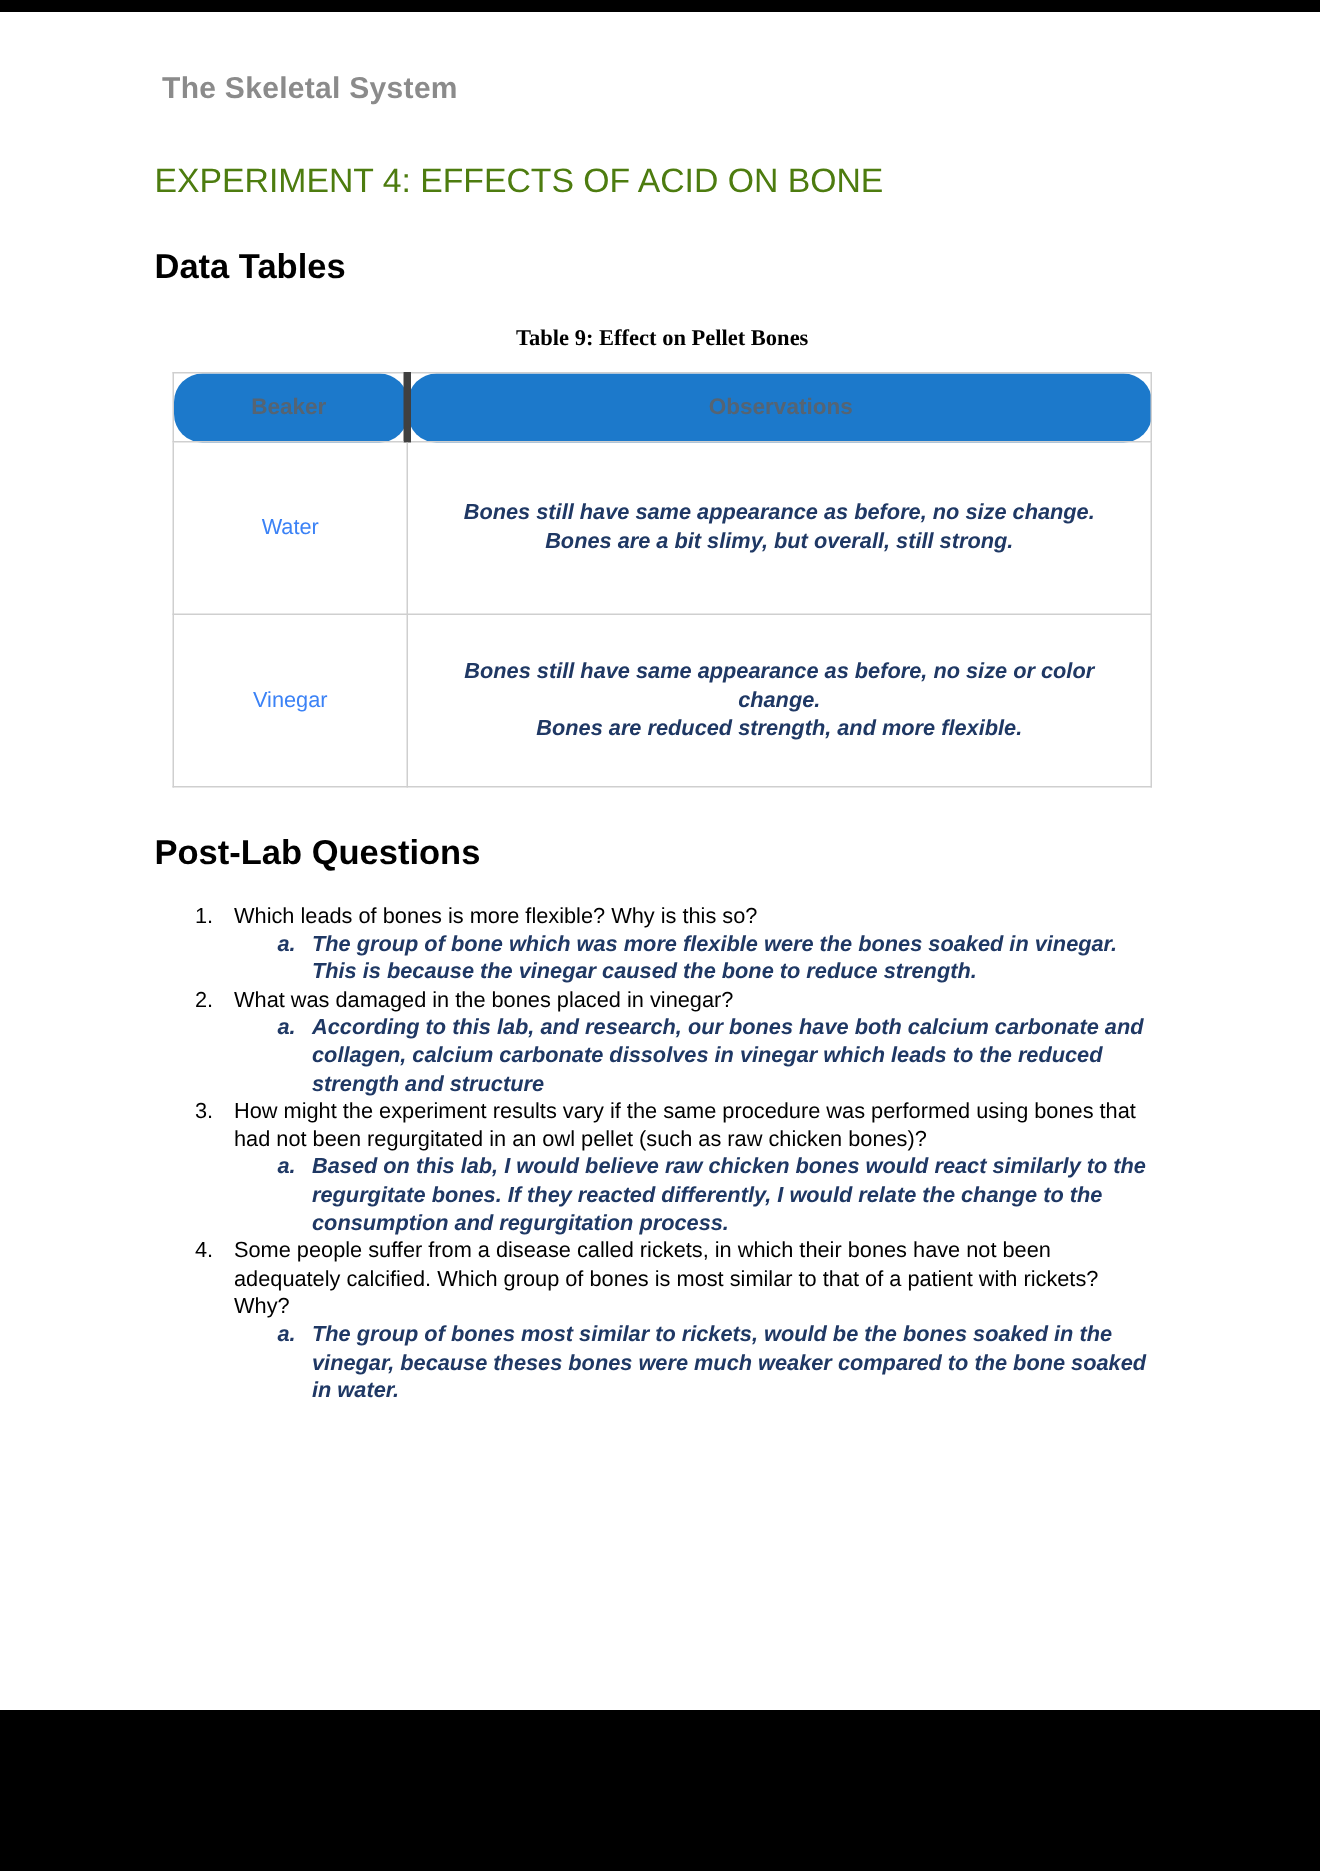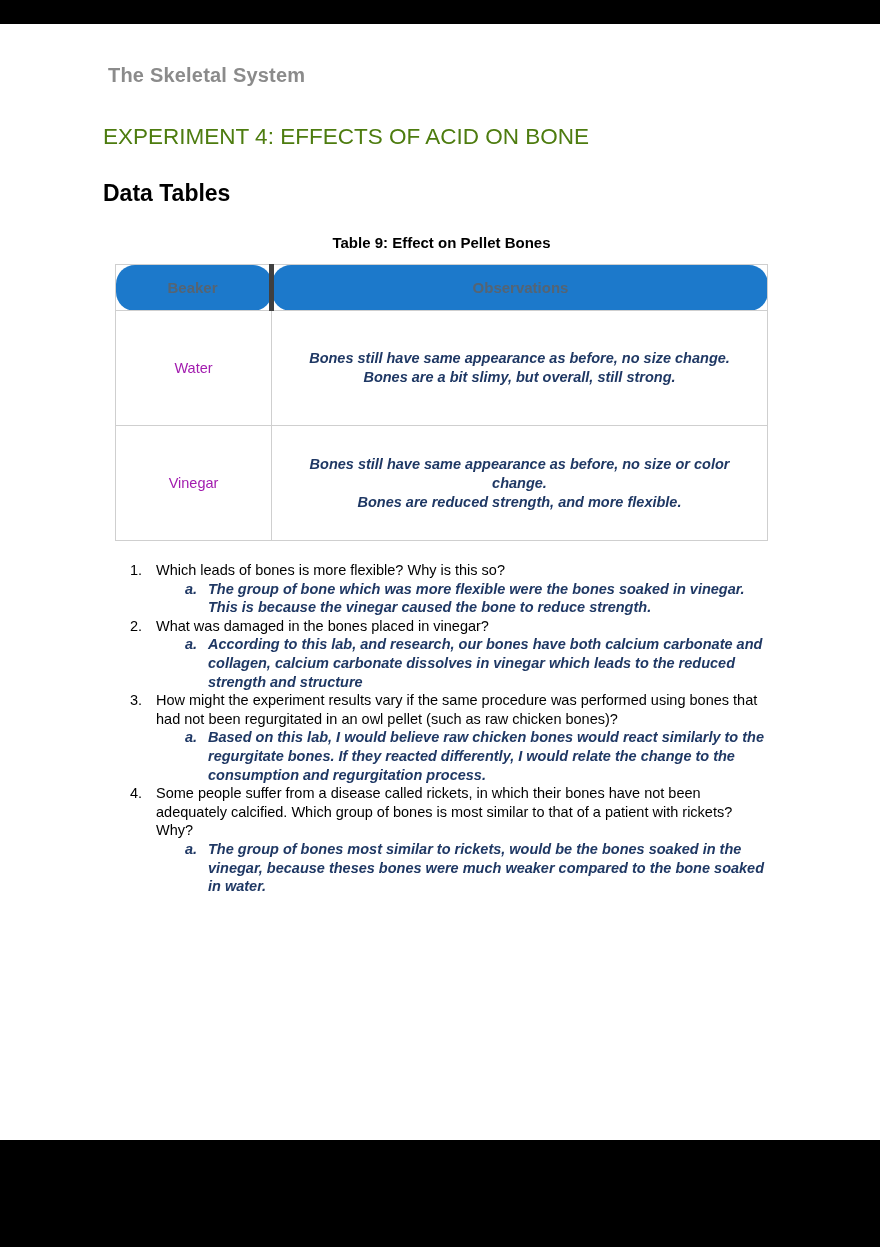--- a/index.html
+++ b/index.html
@@ -15,21 +15,21 @@
     background: #000;
     position: relative;
     font-family: "Liberation Sans", sans-serif;
     color: #000;
   }
   .top-bar {
     position: absolute; top: 0; left: 0;
     width: 880px; height: 8px; background: #000;
   }
   .page {
-    position: absolute; top: 24px; left: 0;
+    position: absolute; top: 8px; left: 0;
     width: 880px; height: 1132px;
     background: #fff; overflow: hidden;
   }
   .bottom-bar {
     position: absolute; top: 1140px; left: 0;
     width: 880px; height: 107px; background: #000;
   }
   .content { padding: 40px 112px 0 103px; }
 
   .doc-header {
@@ -44,21 +44,21 @@
     color: #4d7c0f;
   }
   .section-heading {
     margin-top: 30px;
     font-size: 23px; font-weight: bold;
   }
   .table-caption {
     margin: 27px 0 0 12px;
     width: 653px;
     text-align: center;
-    font-size: 15px; font-weight: bold;
+    font-size: 15px; font-weight: bold; font-family: Liberation Serif, serif;
   }
   table.data-table {
     margin: 13px 0 0 12px;
     width: 653px;
     border-collapse: collapse;
     table-layout: fixed;
   }
   .data-table th, .data-table td {
     border: 1px solid var(--border);
   }
@@ -69,21 +69,21 @@
     height: 46px;
     text-align: center;
     border-radius: 19px;
   }
   .data-table thead th + th { border-left: 5px solid #404040; }
   .col-beaker { width: 156px; }
   .data-table tbody td { height: 115px; vertical-align: middle; }
   .beaker-cell {
     text-align: center;
     font-size: 14.5px;
-    color: #a21caf;
+    color: #3b82f6;
   }
   .obs-cell {
     text-align: center;
     font-size: 14.5px;
     font-weight: bold; font-style: italic;
     color: var(--answer);
     line-height: 19px;
     padding: 16px 10px;
   }
   .qlist {
@@ -136,20 +136,21 @@
         <tr>
           <td class="beaker-cell">Vinegar</td>
           <td class="obs-cell">
             <div>Bones still have same appearance as before, no size or color change.</div>
             <div>Bones are reduced strength, and more flexible.</div>
           </td>
         </tr>
       </tbody>
     </table>
 
+    <div class="section-heading">Post-Lab Questions</div>
 
     <div class="qlist">
 
       <div class="q-row">
         <div class="q-num">1.</div>
         <div class="q-text">Which leads of bones is more flexible? Why is this so?</div>
       </div>
       <div class="a-row">
         <div class="a-num">a.</div>
         <div class="a-text">The group of bone which was more flexible were the bones soaked in vinegar. This is because the vinegar caused the bone to reduce strength.</div>

